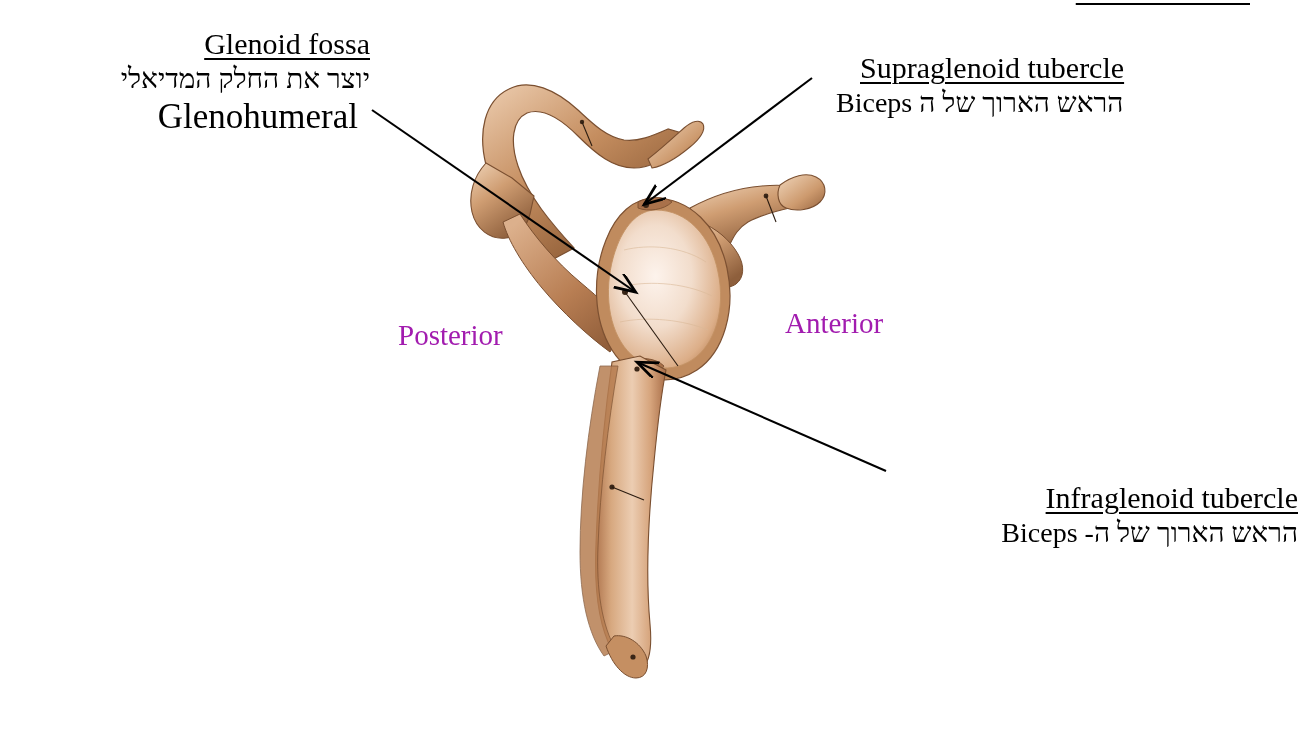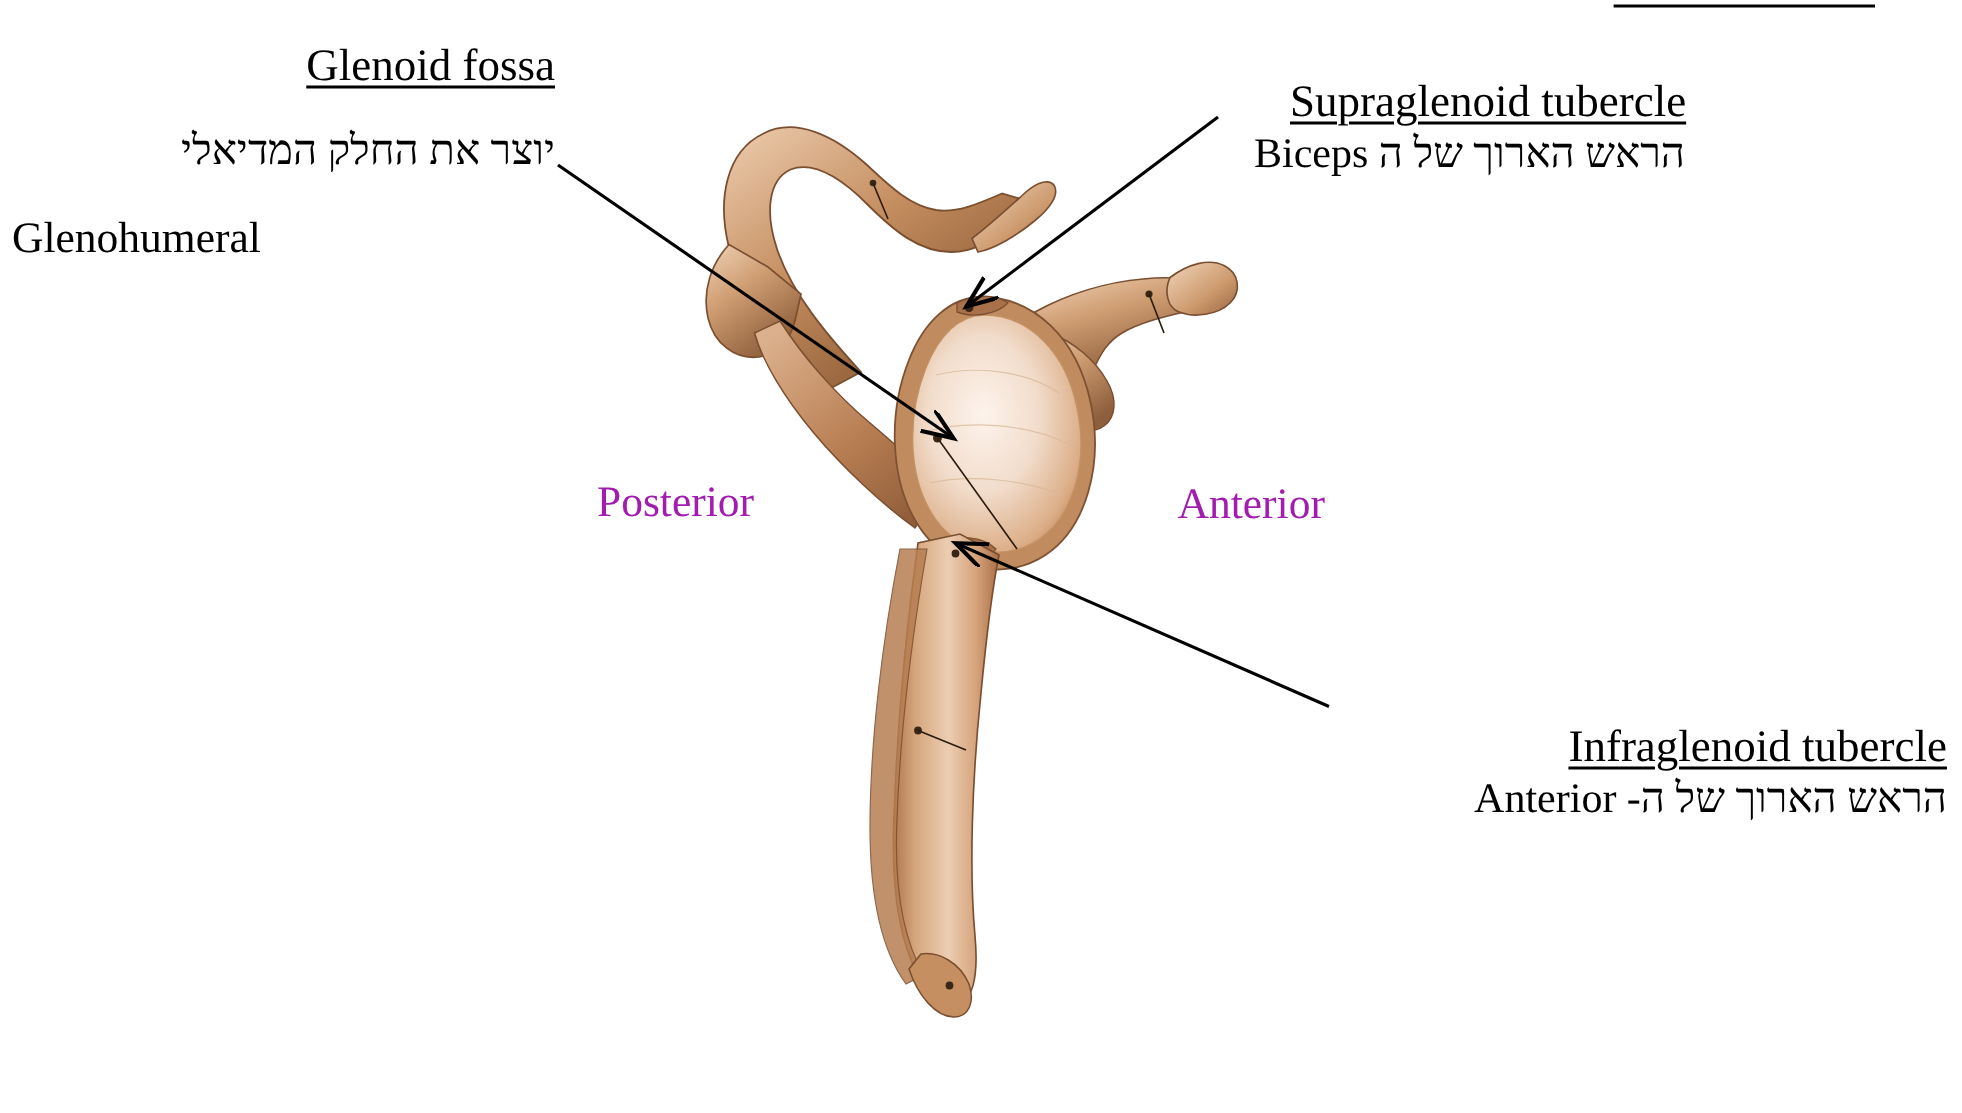--- a/index.html
+++ b/index.html
@@ -38,35 +38,34 @@
     font-size: 30px;
     text-decoration: underline;
     text-decoration-thickness: 2px;
     text-underline-offset: 4px;
     white-space: nowrap;
   }
   .callout .sub {
     font-size: 28px;
     white-space: nowrap;
   }
-  .callout .sub.rtl { direction: rtl; unicode-bidi: isolate; margin-top: 22px; }
+  .callout .sub.rtl { direction: rtl; unicode-bidi: isolate; }
 
   #callout-glenoid-fossa {
     left: 8px; top: 26px;
     width: 362px;
     text-align: right;
   }
   #callout-glenoid-fossa .hdr { display: block; }
   #callout-glenoid-fossa .sub { display: block; }
   #callout-glenoid-fossa .latin-line {
-    font-size: 29px;
+    font-size: 35px;
     display: block;
-    text-align: left;
+    text-align: right;
     padding-right: 12px;
-    margin-top: 24px;
   }
 
   #callout-supraglenoid {
     left: 836px; top: 50px;
     text-align: left;
   }
   #callout-supraglenoid .hdr { display: block; margin-left: 24px; }
   #callout-supraglenoid .sub { display: block; direction: rtl; }
 
   #callout-infraglenoid {
@@ -77,21 +76,21 @@
   #callout-infraglenoid .sub { display: block; direction: rtl; }
 
   
   .orient {
     position: absolute;
     font-size: 29px;
     color: #a21caf;
     white-space: nowrap;
   }
   #label-posterior { left: 398px; top: 319px; }
-  #label-anterior  { left: 785px; top: 320px; }
+  #label-anterior  { left: 785px; top: 307px; }
 
   
   #bone-figure {
     position: absolute;
     left: 0; top: 0;
     width: 1308px;
     height: 742px;
     pointer-events: none;
   }
   #leader-lines {
@@ -286,19 +285,19 @@
     <span class="latin-line">Glenohumeral</span>
   </div>
 
   <div class="callout" id="callout-supraglenoid">
     <span class="hdr">Supraglenoid tubercle</span>
     <span class="sub">הראש הארוך של ה Biceps</span>
   </div>
 
   <div class="callout" id="callout-infraglenoid">
     <span class="hdr">Infraglenoid tubercle</span>
-    <span class="sub">הראש הארוך של ה- Anterior</span>
+    <span class="sub">הראש הארוך של ה- Biceps</span>
   </div>
 
   <div class="orient" id="label-posterior">Posterior</div>
   <div class="orient" id="label-anterior">Anterior</div>
 
 </div>
 
 </body></html>

